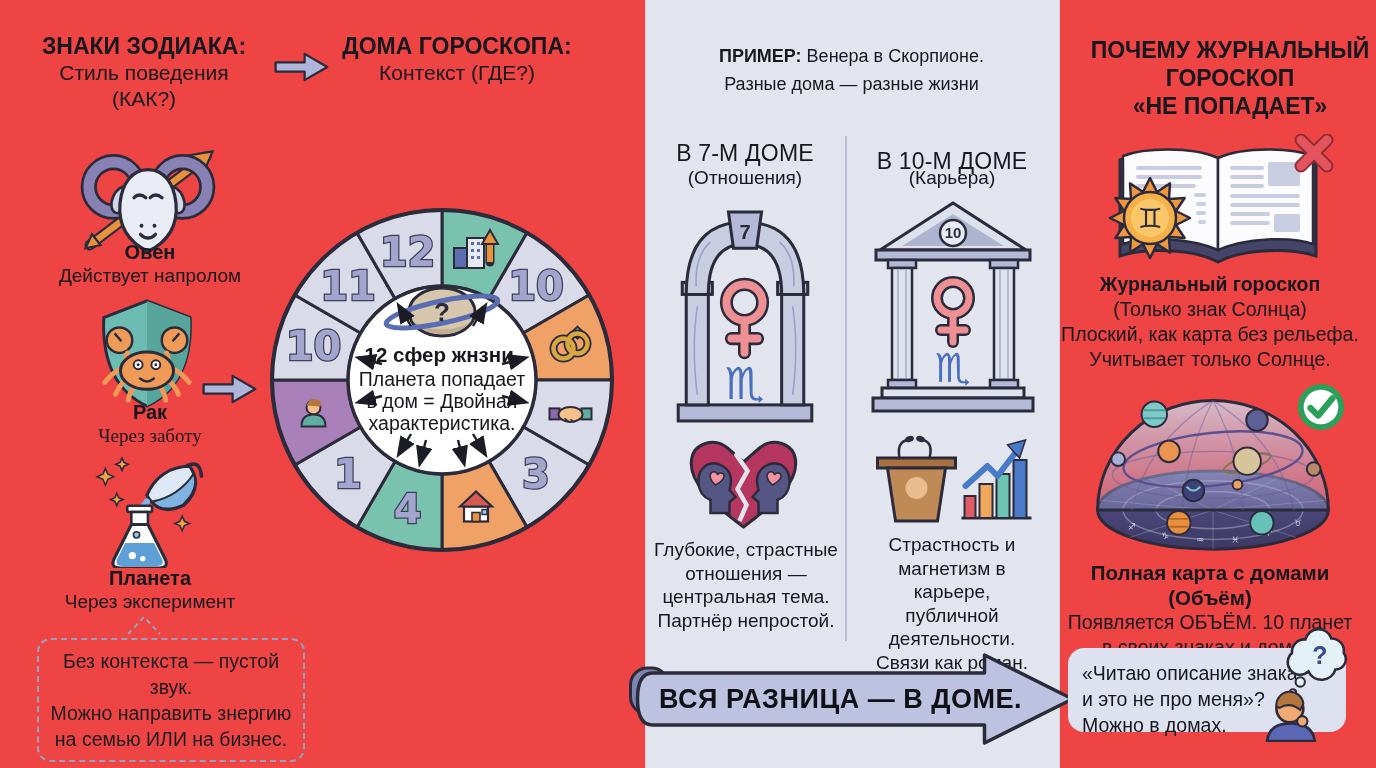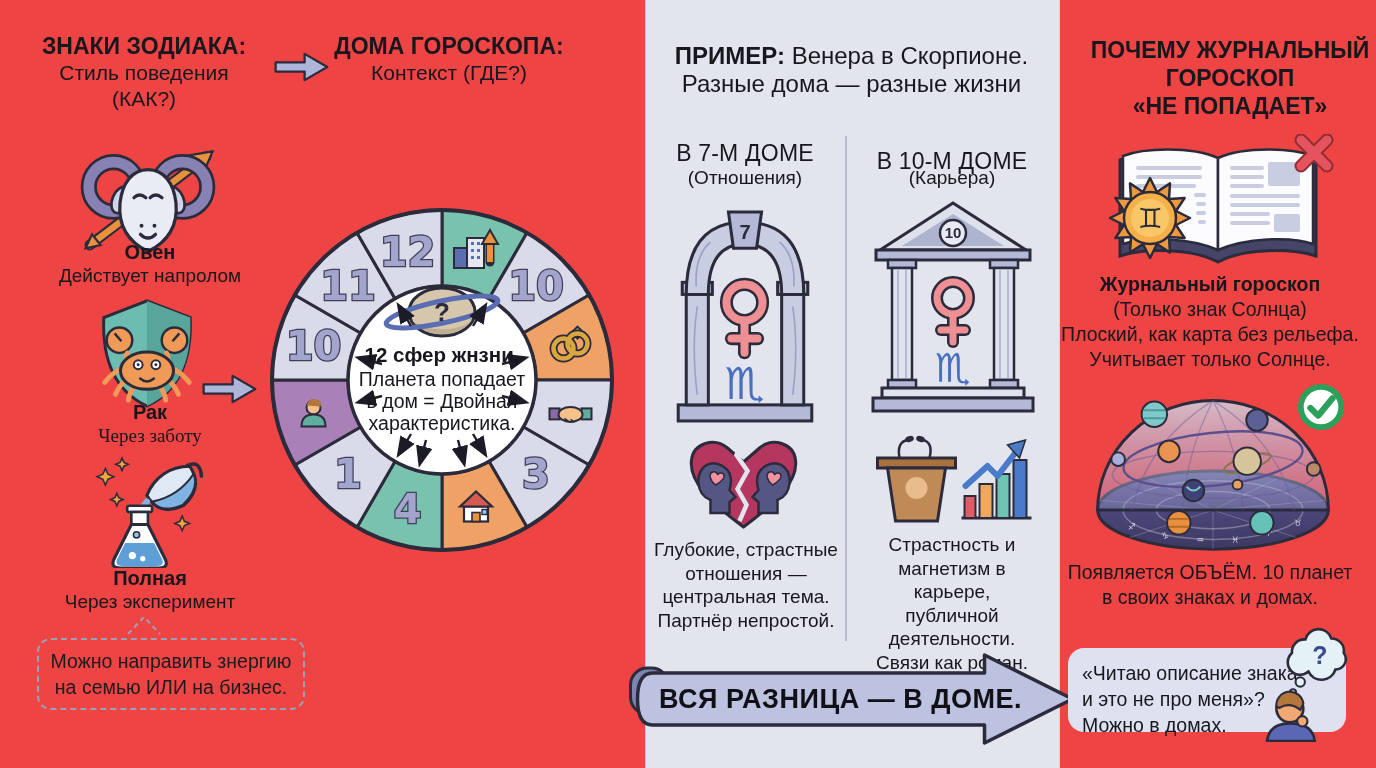--- a/index.html
+++ b/index.html
@@ -9,21 +9,21 @@
   .ctr{text-align:center;}
   .mid-panel{position:absolute;left:645px;top:0;width:413px;height:768px;background:#e3e5ee;
              border-left:1px solid #ced1e0;border-right:1px solid #ced1e0;}
   .col-divider{position:absolute;left:845px;top:136px;width:2px;height:505px;background:#b9bdd2;}
   .h1{font-size:23px;font-weight:bold;line-height:27px;}
   .h1sub{font-size:21px;line-height:26px;}
   .zname{font-size:20px;font-weight:bold;line-height:24px;}
   .zdesc{font-size:19px;line-height:23px;}
   .note-box{border:2px dashed #99a2b8;border-radius:14px;padding:8px 6px;
             font-size:19.5px;line-height:26px;color:#1b1b21;}
-  .ex-title{font-size:24px;line-height:28px;}
+  .ex-title{font-size:18px;line-height:28px;}
   .colhead{font-size:23px;font-weight:400;line-height:26px;letter-spacing:.2px;}
   .colsub{font-size:19px;line-height:23px;}
   .desc{font-size:19px;line-height:23.5px;}
   .r-title{font-size:23px;line-height:28px;font-weight:700;padding-left:20px;}
   .r-strong{font-weight:800;}
   .mag{font-size:19.5px;line-height:25px;}
   .bold{font-weight:bold;}
   .quote-box{background:#dde1f0;border-radius:16px;font-size:19.5px;line-height:26px;
              padding:12px 14px;text-align:left;}
   .wheel-num{font-family:"DejaVu Sans",sans-serif;font-weight:bold;font-size:40px;
@@ -43,21 +43,21 @@
   <div class="abs ctr" style="left:18px;top:33px;width:252px;">
     <div class="h1">ЗНАКИ ЗОДИАКА:</div>
     <div class="h1sub">Стиль поведения</div>
     <div class="h1sub">(КАК?)</div>
   </div>
 
   <svg class="abs" style="left:272px;top:50px;" width="58" height="34" viewBox="0 0 64 36">
     <path d="M4,13 H36 V3.5 L61,18 L36,32.5 V23 H4 Z" fill="#adb5d8" stroke="#2b2b3c" stroke-width="2.5" stroke-linejoin="round"></path>
   </svg>
 
-  <div class="abs ctr" style="left:325px;top:33px;width:248px;">
+  <div class="abs ctr" style="left:333px;top:33px;width:248px;">
     <div class="h1">ДОМА ГОРОСКОПА:</div>
     <div class="h1sub">Контекст (ГДЕ?)</div>
   </div>
 
   <svg class="abs" style="left:72px;top:146px;" width="152" height="112" viewBox="0 0 140 104">
     <g stroke-linecap="round">
       <line x1="16" y1="92" x2="124" y2="10" stroke="#2b2b3c" stroke-width="10"></line>
       <line x1="16" y1="92" x2="124" y2="10" stroke="#e8923d" stroke-width="6"></line>
       <polygon points="130,5 106,9 121,26" fill="#e8923d" stroke="#2b2b3c" stroke-width="2"></polygon>
       <polygon points="12,95 26,92 18,82" fill="#e8923d" stroke="#2b2b3c" stroke-width="2"></polygon>
@@ -125,27 +125,28 @@
     </g>
     <path d="M62,44 Q55,52 52,62" fill="none" stroke="#7fb4e2" stroke-width="6" stroke-linecap="round"></path>
     <rect x="43" y="48" width="24" height="6" rx="2" fill="#fff" stroke="#2b2b3c" stroke-width="2.5"></rect>
     <rect x="47" y="54" width="16" height="12" fill="#fff" stroke="#2b2b3c" stroke-width="2.5"></rect>
     <path d="M47,66 L63,66 L80,100 Q83,108 74,108 L36,108 Q27,108 30,100 Z" fill="#fff" stroke="#2b2b3c" stroke-width="3"></path>
     <path d="M41,84 L69,84 L77,100 Q79,106 72,106 L38,106 Q31,106 33,100 Z" fill="#5f9fd8"></path>
     <circle cx="48" cy="96" r="3.5" fill="#fff"></circle>
       <circle cx="58" cy="99" r="2.5" fill="#fff"></circle>
     <circle cx="52" cy="76" r="3" fill="#9cc4ea" stroke="#2b2b3c" stroke-width="1.5"></circle>
   </svg>
-  <div class="abs ctr zname" style="left:40px;top:566px;width:220px;">Полная</div>
+  <div class="abs ctr zname" style="left:40px;top:566px;width:220px;">Планета</div>
   <div class="abs ctr zdesc" style="left:40px;top:590px;width:220px;">Через эксперимент</div>
 
   <svg class="abs" style="left:122px;top:612px;" width="44" height="26" viewBox="0 0 44 26">
     <path d="M6,22 L22,5 L38,22" fill="none" stroke="#99a2b8" stroke-width="2" stroke-dasharray="5,4"></path>
   </svg>
   <div class="abs ctr note-box" style="left:37px;top:638px;width:252px;">
+    <div>Без контекста — пустой звук.</div>
     <div>Можно направить знергию</div>
     <div>на семью ИЛИ на бизнес.</div>
   </div>
 
   <svg class="abs" style="left:262px;top:200px;" width="360" height="360" viewBox="0 0 360 360">
     <defs>
       <marker id="ah" markerWidth="9" markerHeight="8" refX="7" refY="3.5" orient="auto">
         <path d="M0,0 L9,3.5 L0,7 Z" fill="#1c1c26"></path>
       </marker>
     </defs>
@@ -452,20 +453,21 @@
       <circle cx="228" cy="90" r="7" fill="#b98a6a"></circle>
     </g>
   </svg>
 
   <svg class="abs" style="left:1296px;top:382px;" width="50" height="50" viewBox="0 0 52 52">
     <circle cx="26" cy="26" r="21" fill="#ffffff" stroke="#2ba05a" stroke-width="6"></circle>
     <path d="M15,27 L23,35 L38,17" fill="none" stroke="#2ba05a" stroke-width="6.5" stroke-linecap="round" stroke-linejoin="round"></path>
   </svg>
 
   <div class="abs ctr mag" style="left:1056px;top:560px;width:308px;">
+    <div class="bold" style="font-size:20.5px;">Полная карта с домами (Объём)</div>
     <div>Появляется ОБЪЁМ. 10 планет</div>
     <div>в своих знаках и домах.</div>
   </div>
 
   <div class="abs quote-box" style="left:1068px;top:648px;width:250px;height:60px;">
     <div>«Читаю описание знака,</div>
     <div>и это не про меня»?</div>
     <div>Можно в домах.</div>
   </div>
 

